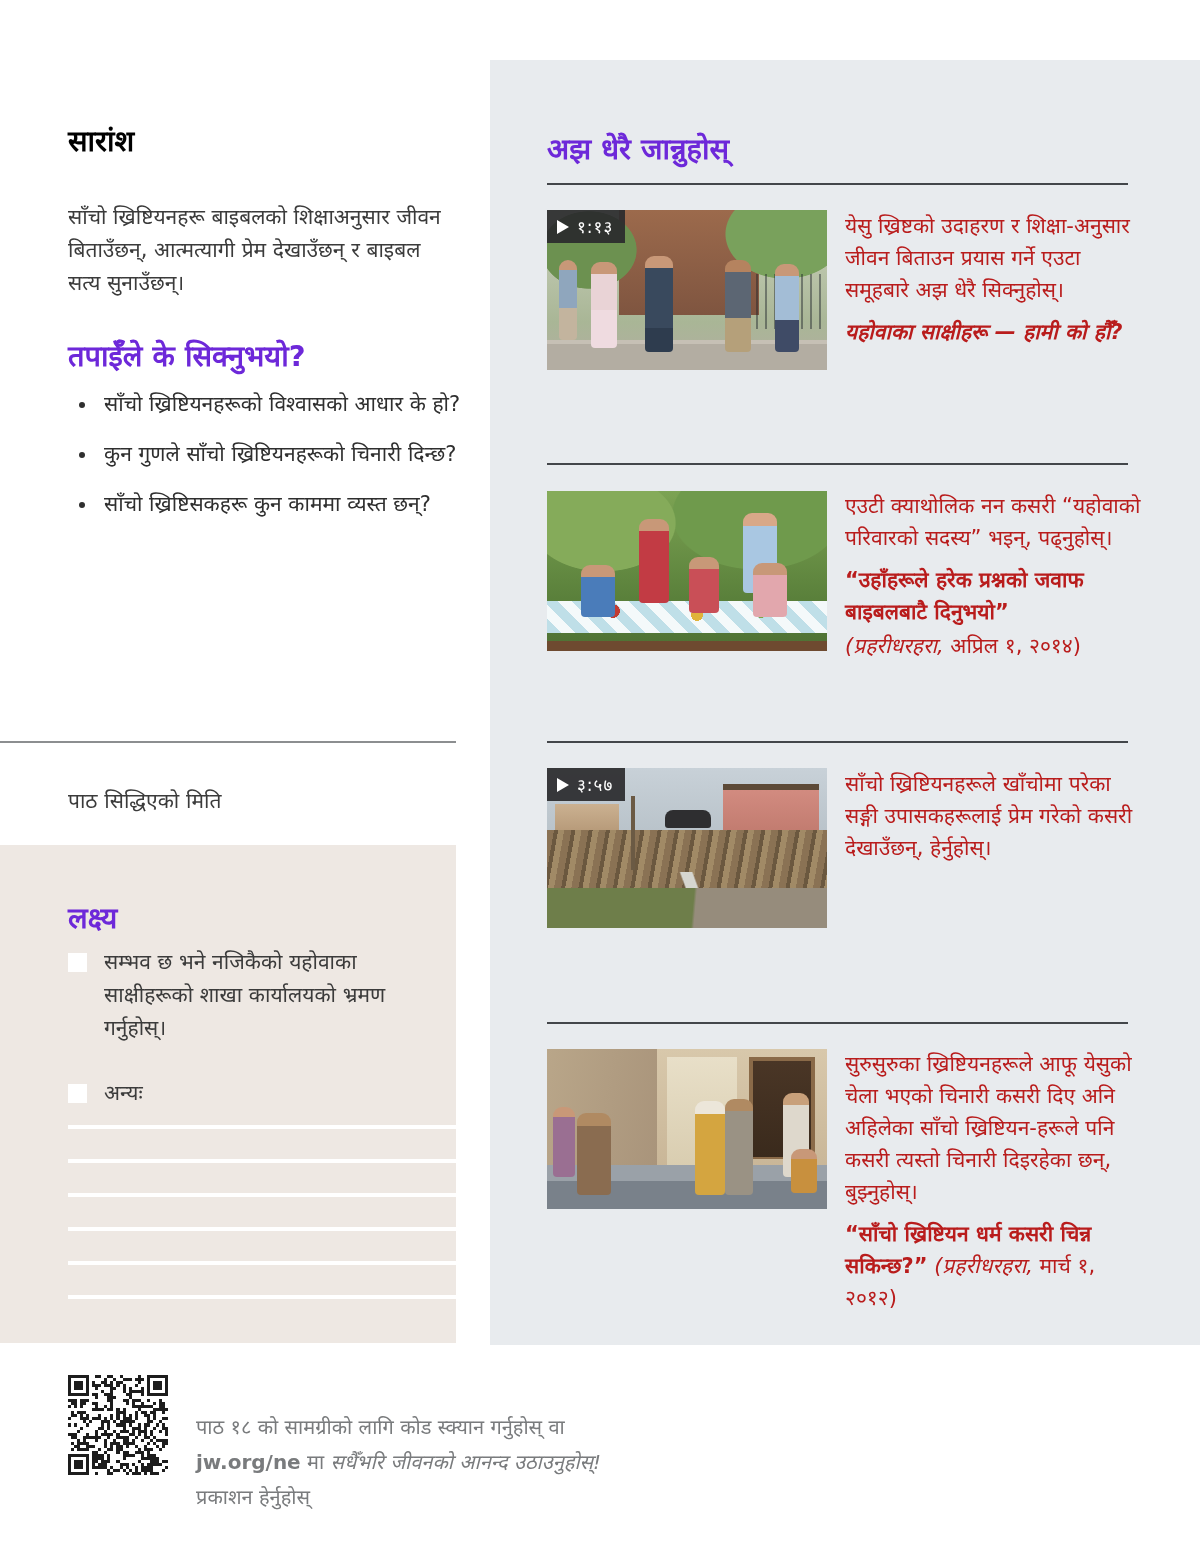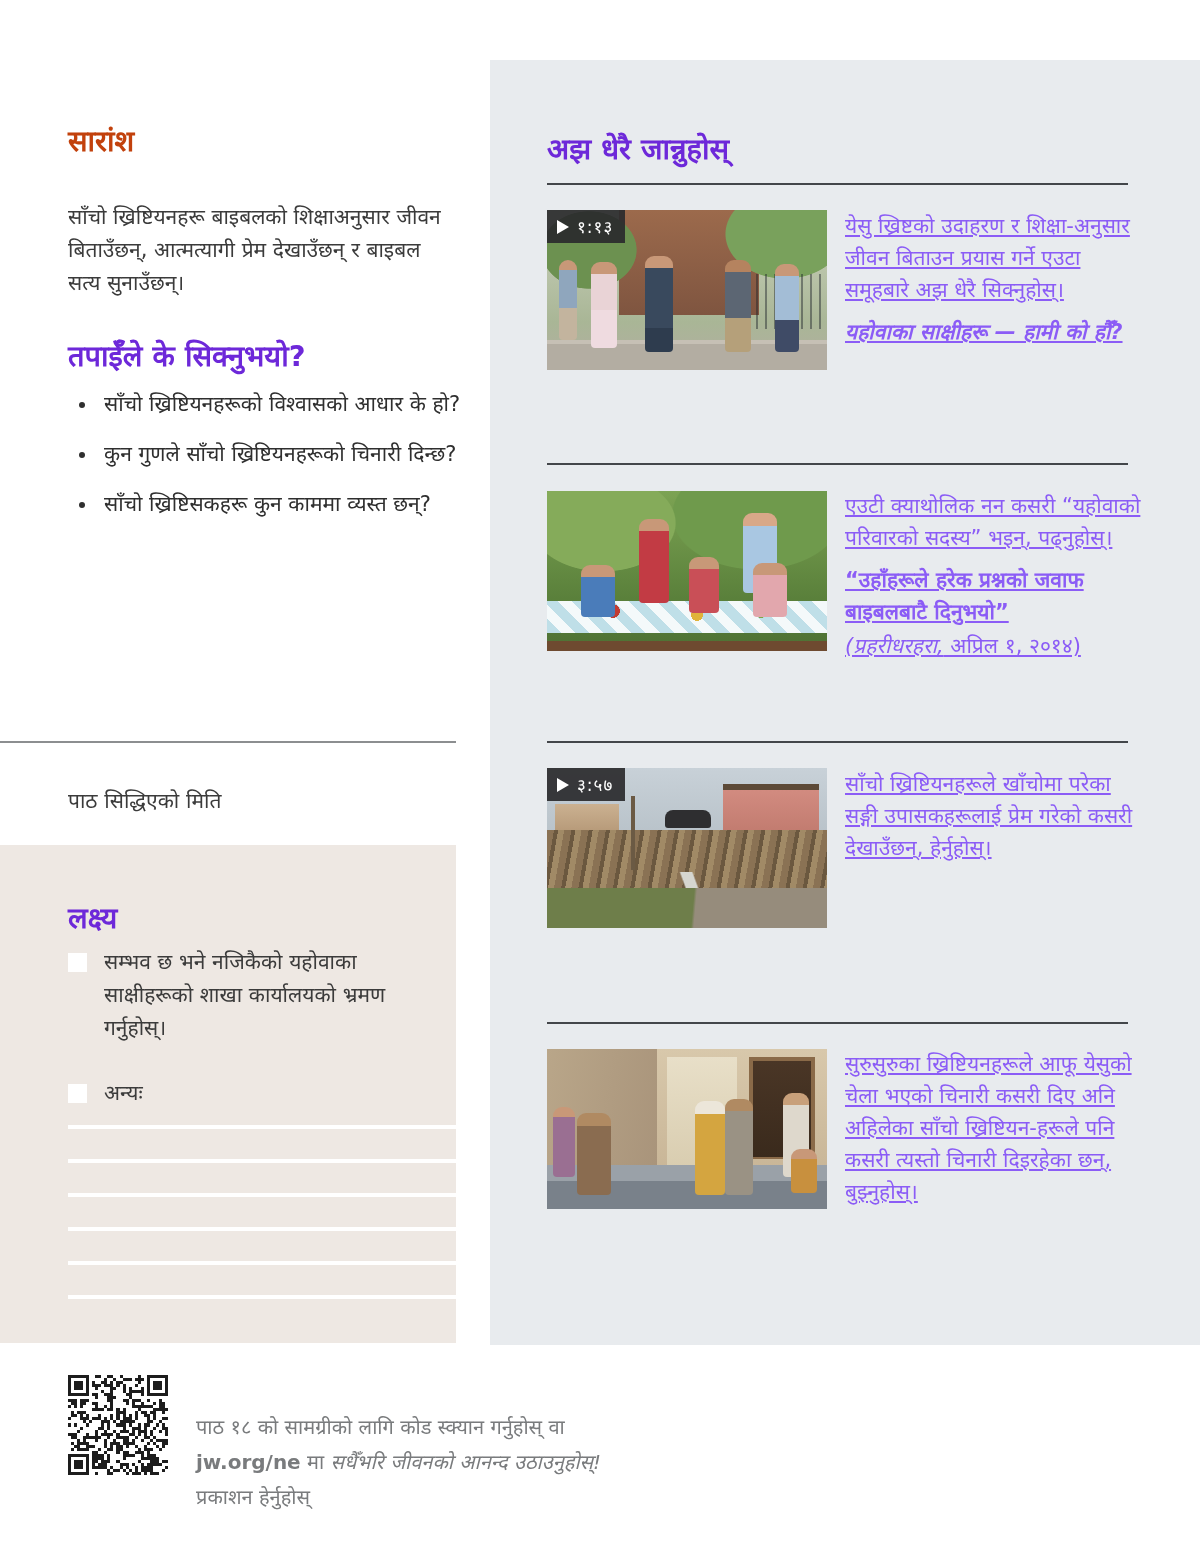--- a/index.html
+++ b/index.html
@@ -3,21 +3,21 @@
 <meta charset="utf-8">
 <style>
   html,body{margin:0;padding:0;}
   body{
     width:1200px;height:1543px;position:relative;background:#ffffff;
     font-family:"DejaVu Sans","Liberation Sans",sans-serif;
     color:#3c3c3c;-webkit-font-smoothing:antialiased;
   }
   .abs{position:absolute;}
   
-  .h-orange{font-size:29px;font-weight:bold;color:#c2410c;line-height:1.2;}
+  .h-orange{font-size:29px;font-weight:bold;color:#000000;line-height:1.2;}
   .h-teal{font-size:29px;font-weight:bold;color:#6d28d9;line-height:1.2;}
   .body-text{font-size:21px;line-height:33px;color:#3b3b3b;}
   #summary-heading{left:68px;top:105px;}
   #summary-text{left:68px;top:180px;width:378px;}
   #learned-heading{left:68px;top:315px;width:400px;}
   #question-list{left:68px;top:388px;width:382px;margin:0;padding:0 0 0 30px;}
   #question-list li{margin:0 0 17px 0;padding-left:6px;color:#2f2f2f;}
   #left-divider{left:0;top:741px;width:456px;height:0;border-top:2px solid #8c8e90;}
   #date-label{left:68px;top:764px;width:380px;}
   
@@ -27,21 +27,21 @@
   #goal-row-1{top:101px;width:370px;}
   #goal-row-2{top:232px;width:370px;}
   .checkbox{width:19px;height:19px;background:#ffffff;flex:0 0 19px;margin-top:7px;}
   .goal-text{margin-left:17px;font-size:21px;line-height:33px;color:#3b3b3b;}
   .write-line{position:absolute;left:68px;width:388px;height:4px;background:#ffffff;}
   
   #right-panel{left:490px;top:60px;width:710px;height:1285px;background:#e8ebee;}
   #more-heading{left:57px;top:48px;}
   .panel-divider{position:absolute;left:57px;width:581px;height:0;border-top:2px solid #43464a;}
   .item-img{position:absolute;left:57px;width:280px;height:160px;overflow:hidden;}
-  .item-text{position:absolute;left:355px;width:302px;font-size:21px;line-height:32px;color:#8b5cf6;text-decoration:underline;}
+  .item-text{position:absolute;left:355px;width:302px;font-size:21px;line-height:32px;color:#b91c1c;}
   .item-text p{margin:0 0 10px 0;}
   .t-bold{font-weight:bold;}
   .t-ital{font-style:italic;}
   .cite i{font-style:italic;}
   
   .badge{position:absolute;left:0;top:0;display:flex;align-items:center;gap:8px;
     background:rgba(42,42,44,.92);color:#fff;padding:5px 12px 5px 10px;}
   .play-tri{width:0;height:0;border-left:12px solid #fff;border-top:7px solid transparent;border-bottom:7px solid transparent;}
   .badge-time{font-size:17px;letter-spacing:1px;}
   
@@ -210,20 +210,21 @@
   <div class="item-img t4" style="top:989px">
     <span class="fg f4a"></span>
     <span class="fg f4b"></span>
     <span class="fg f4c"></span>
     <span class="fg f4d"></span>
     <span class="fg f4e"></span>
     <span class="fg f4f"></span>
   </div>
   <div class="item-text" style="top:988px">
     <p>सुरुसुरुका ख्रिष्टियनहरूले आफू येसुको चेला भएको चिनारी कसरी दिए अनि अहिलेका साँचो ख्रिष्टियन-हरूले पनि कसरी त्यस्तो चिनारी दिइरहेका छन्, बुझ्नुहोस्।</p>
+    <p><span class="t-bold">“साँचो ख्रिष्टियन धर्म कसरी चिन्न सकिन्छ?”</span> <span class="cite"><i>(प्रहरीधरहरा,</i><span> मार्च १, २०१२)</span></span></p>
   </div>
 </div>
 
 <div id="qr" class="abs">
   <svg width="100" height="100" viewBox="0 0 33 33" shape-rendering="crispEdges">
     <rect x="0" y="0" width="33" height="33" fill="#ffffff"></rect>
     <path id="qr-modules" fill="#1d1d1d" d="M9 0h1v1h-1zM10 0h1v1h-1zM13 0h1v1h-1zM14 0h1v1h-1zM17 0h1v1h-1zM23 0h1v1h-1zM12 1h1v1h-1zM15 1h1v1h-1zM18 1h1v1h-1zM19 1h1v1h-1zM20 1h1v1h-1zM22 1h1v1h-1zM23 1h1v1h-1zM24 1h1v1h-1zM8 2h1v1h-1zM11 2h1v1h-1zM12 2h1v1h-1zM14 2h1v1h-1zM16 2h1v1h-1zM17 2h1v1h-1zM23 2h1v1h-1zM8 3h1v1h-1zM9 3h1v1h-1zM10 3h1v1h-1zM12 3h1v1h-1zM13 3h1v1h-1zM14 3h1v1h-1zM16 3h1v1h-1zM18 3h1v1h-1zM22 3h1v1h-1zM9 4h1v1h-1zM14 4h1v1h-1zM15 4h1v1h-1zM18 4h1v1h-1zM20 4h1v1h-1zM24 4h1v1h-1zM11 5h1v1h-1zM14 5h1v1h-1zM18 5h1v1h-1zM20 5h1v1h-1zM21 5h1v1h-1zM22 5h1v1h-1zM23 5h1v1h-1zM24 5h1v1h-1zM8 6h1v1h-1zM9 6h1v1h-1zM12 6h1v1h-1zM13 6h1v1h-1zM14 6h1v1h-1zM19 6h1v1h-1zM20 6h1v1h-1zM24 6h1v1h-1zM9 7h1v1h-1zM13 7h1v1h-1zM14 7h1v1h-1zM15 7h1v1h-1zM20 7h1v1h-1zM0 8h1v1h-1zM1 8h1v1h-1zM2 8h1v1h-1zM4 8h1v1h-1zM5 8h1v1h-1zM6 8h1v1h-1zM13 8h1v1h-1zM14 8h1v1h-1zM18 8h1v1h-1zM19 8h1v1h-1zM21 8h1v1h-1zM22 8h1v1h-1zM23 8h1v1h-1zM26 8h1v1h-1zM30 8h1v1h-1zM1 9h1v1h-1zM2 9h1v1h-1zM4 9h1v1h-1zM5 9h1v1h-1zM8 9h1v1h-1zM9 9h1v1h-1zM14 9h1v1h-1zM19 9h1v1h-1zM21 9h1v1h-1zM24 9h1v1h-1zM28 9h1v1h-1zM30 9h1v1h-1zM31 9h1v1h-1zM0 10h1v1h-1zM2 10h1v1h-1zM4 10h1v1h-1zM9 10h1v1h-1zM12 10h1v1h-1zM14 10h1v1h-1zM21 10h1v1h-1zM22 10h1v1h-1zM23 10h1v1h-1zM24 10h1v1h-1zM25 10h1v1h-1zM26 10h1v1h-1zM27 10h1v1h-1zM30 10h1v1h-1zM31 10h1v1h-1zM8 11h1v1h-1zM9 11h1v1h-1zM10 11h1v1h-1zM11 11h1v1h-1zM13 11h1v1h-1zM14 11h1v1h-1zM16 11h1v1h-1zM18 11h1v1h-1zM23 11h1v1h-1zM28 11h1v1h-1zM29 11h1v1h-1zM30 11h1v1h-1zM31 11h1v1h-1zM32 11h1v1h-1zM1 12h1v1h-1zM3 12h1v1h-1zM4 12h1v1h-1zM5 12h1v1h-1zM16 12h1v1h-1zM17 12h1v1h-1zM18 12h1v1h-1zM22 12h1v1h-1zM24 12h1v1h-1zM25 12h1v1h-1zM27 12h1v1h-1zM28 12h1v1h-1zM31 12h1v1h-1zM1 13h1v1h-1zM2 13h1v1h-1zM4 13h1v1h-1zM6 13h1v1h-1zM10 13h1v1h-1zM14 13h1v1h-1zM16 13h1v1h-1zM18 13h1v1h-1zM20 13h1v1h-1zM22 13h1v1h-1zM25 13h1v1h-1zM26 13h1v1h-1zM28 13h1v1h-1zM0 14h1v1h-1zM4 14h1v1h-1zM5 14h1v1h-1zM6 14h1v1h-1zM8 14h1v1h-1zM9 14h1v1h-1zM10 14h1v1h-1zM12 14h1v1h-1zM14 14h1v1h-1zM16 14h1v1h-1zM18 14h1v1h-1zM19 14h1v1h-1zM20 14h1v1h-1zM22 14h1v1h-1zM26 14h1v1h-1zM28 14h1v1h-1zM31 14h1v1h-1zM32 14h1v1h-1zM5 15h1v1h-1zM7 15h1v1h-1zM11 15h1v1h-1zM12 15h1v1h-1zM13 15h1v1h-1zM15 15h1v1h-1zM17 15h1v1h-1zM18 15h1v1h-1zM19 15h1v1h-1zM20 15h1v1h-1zM21 15h1v1h-1zM26 15h1v1h-1zM27 15h1v1h-1zM30 15h1v1h-1zM0 16h1v1h-1zM2 16h1v1h-1zM6 16h1v1h-1zM11 16h1v1h-1zM13 16h1v1h-1zM16 16h1v1h-1zM17 16h1v1h-1zM18 16h1v1h-1zM20 16h1v1h-1zM23 16h1v1h-1zM25 16h1v1h-1zM26 16h1v1h-1zM29 16h1v1h-1zM31 16h1v1h-1zM4 17h1v1h-1zM10 17h1v1h-1zM11 17h1v1h-1zM13 17h1v1h-1zM18 17h1v1h-1zM21 17h1v1h-1zM22 17h1v1h-1zM23 17h1v1h-1zM25 17h1v1h-1zM28 17h1v1h-1zM31 17h1v1h-1zM32 17h1v1h-1zM3 18h1v1h-1zM9 18h1v1h-1zM12 18h1v1h-1zM15 18h1v1h-1zM17 18h1v1h-1zM18 18h1v1h-1zM19 18h1v1h-1zM21 18h1v1h-1zM23 18h1v1h-1zM24 18h1v1h-1zM25 18h1v1h-1zM27 18h1v1h-1zM30 18h1v1h-1zM32 18h1v1h-1zM0 19h1v1h-1zM1 19h1v1h-1zM2 19h1v1h-1zM6 19h1v1h-1zM9 19h1v1h-1zM11 19h1v1h-1zM12 19h1v1h-1zM13 19h1v1h-1zM14 19h1v1h-1zM16 19h1v1h-1zM20 19h1v1h-1zM21 19h1v1h-1zM23 19h1v1h-1zM25 19h1v1h-1zM27 19h1v1h-1zM32 19h1v1h-1zM1 20h1v1h-1zM2 20h1v1h-1zM5 20h1v1h-1zM6 20h1v1h-1zM7 20h1v1h-1zM8 20h1v1h-1zM9 20h1v1h-1zM10 20h1v1h-1zM13 20h1v1h-1zM16 20h1v1h-1zM17 20h1v1h-1zM18 20h1v1h-1zM19 20h1v1h-1zM22 20h1v1h-1zM25 20h1v1h-1zM26 20h1v1h-1zM28 20h1v1h-1zM3 21h1v1h-1zM5 21h1v1h-1zM9 21h1v1h-1zM12 21h1v1h-1zM15 21h1v1h-1zM18 21h1v1h-1zM19 21h1v1h-1zM21 21h1v1h-1zM24 21h1v1h-1zM27 21h1v1h-1zM29 21h1v1h-1zM30 21h1v1h-1zM31 21h1v1h-1zM32 21h1v1h-1zM1 22h1v1h-1zM3 22h1v1h-1zM4 22h1v1h-1zM5 22h1v1h-1zM6 22h1v1h-1zM12 22h1v1h-1zM14 22h1v1h-1zM15 22h1v1h-1zM16 22h1v1h-1zM18 22h1v1h-1zM19 22h1v1h-1zM20 22h1v1h-1zM21 22h1v1h-1zM26 22h1v1h-1zM28 22h1v1h-1zM31 22h1v1h-1zM32 22h1v1h-1zM2 23h1v1h-1zM3 23h1v1h-1zM6 23h1v1h-1zM7 23h1v1h-1zM8 23h1v1h-1zM12 23h1v1h-1zM14 23h1v1h-1zM16 23h1v1h-1zM17 23h1v1h-1zM19 23h1v1h-1zM22 23h1v1h-1zM25 23h1v1h-1zM29 23h1v1h-1zM31 23h1v1h-1zM1 24h1v1h-1zM3 24h1v1h-1zM4 24h1v1h-1zM5 24h1v1h-1zM6 24h1v1h-1zM10 24h1v1h-1zM13 24h1v1h-1zM14 24h1v1h-1zM16 24h1v1h-1zM17 24h1v1h-1zM23 24h1v1h-1zM25 24h1v1h-1zM26 24h1v1h-1zM27 24h1v1h-1zM30 24h1v1h-1zM8 25h1v1h-1zM9 25h1v1h-1zM12 25h1v1h-1zM16 25h1v1h-1zM18 25h1v1h-1zM19 25h1v1h-1zM22 25h1v1h-1zM23 25h1v1h-1zM24 25h1v1h-1zM26 25h1v1h-1zM8 26h1v1h-1zM9 26h1v1h-1zM10 26h1v1h-1zM11 26h1v1h-1zM13 26h1v1h-1zM18 26h1v1h-1zM19 26h1v1h-1zM20 26h1v1h-1zM21 26h1v1h-1zM24 26h1v1h-1zM26 26h1v1h-1zM27 26h1v1h-1zM28 26h1v1h-1zM8 27h1v1h-1zM9 27h1v1h-1zM10 27h1v1h-1zM11 27h1v1h-1zM13 27h1v1h-1zM18 27h1v1h-1zM24 27h1v1h-1zM25 27h1v1h-1zM26 27h1v1h-1zM27 27h1v1h-1zM28 27h1v1h-1zM29 27h1v1h-1zM8 28h1v1h-1zM9 28h1v1h-1zM11 28h1v1h-1zM12 28h1v1h-1zM13 28h1v1h-1zM16 28h1v1h-1zM23 28h1v1h-1zM27 28h1v1h-1zM28 28h1v1h-1zM29 28h1v1h-1zM31 28h1v1h-1zM32 28h1v1h-1zM8 29h1v1h-1zM10 29h1v1h-1zM11 29h1v1h-1zM12 29h1v1h-1zM17 29h1v1h-1zM18 29h1v1h-1zM19 29h1v1h-1zM21 29h1v1h-1zM24 29h1v1h-1zM26 29h1v1h-1zM27 29h1v1h-1zM28 29h1v1h-1zM29 29h1v1h-1zM30 29h1v1h-1zM8 30h1v1h-1zM9 30h1v1h-1zM10 30h1v1h-1zM11 30h1v1h-1zM12 30h1v1h-1zM14 30h1v1h-1zM17 30h1v1h-1zM19 30h1v1h-1zM22 30h1v1h-1zM24 30h1v1h-1zM25 30h1v1h-1zM26 30h1v1h-1zM27 30h1v1h-1zM32 30h1v1h-1zM13 31h1v1h-1zM15 31h1v1h-1zM16 31h1v1h-1zM18 31h1v1h-1zM20 31h1v1h-1zM22 31h1v1h-1zM24 31h1v1h-1zM25 31h1v1h-1zM26 31h1v1h-1zM27 31h1v1h-1zM31 31h1v1h-1zM9 32h1v1h-1zM13 32h1v1h-1zM14 32h1v1h-1zM19 32h1v1h-1zM21 32h1v1h-1zM22 32h1v1h-1zM23 32h1v1h-1zM25 32h1v1h-1zM27 32h1v1h-1zM28 32h1v1h-1zM29 32h1v1h-1z"></path>
     <path fill="#1d1d1d" d="M0 0h7v7H0zM26 0h7v7h-7zM0 26h7v7H0z"></path>
     <path fill="#ffffff" d="M1 1h5v5H1zM27 1h5v5h-5zM1 27h5v5H1z"></path>
     <path fill="#1d1d1d" d="M2 2h3v3H2zM28 2h3v3h-3zM2 28h3v3H2z"></path>

